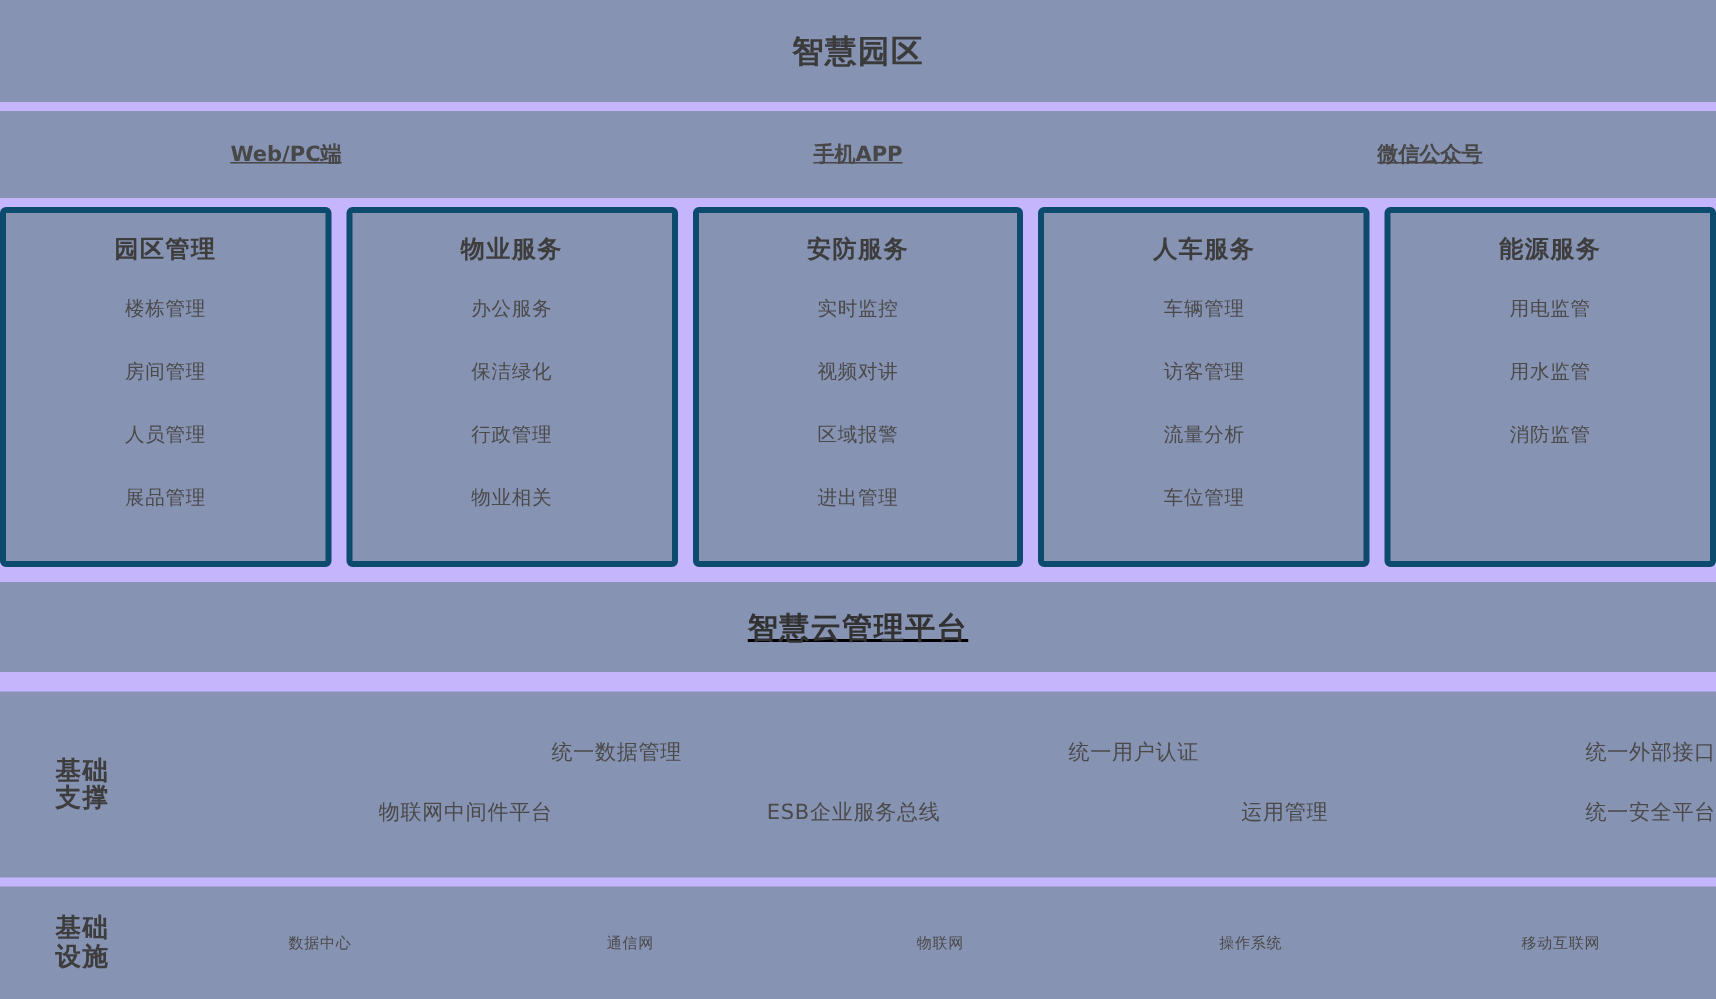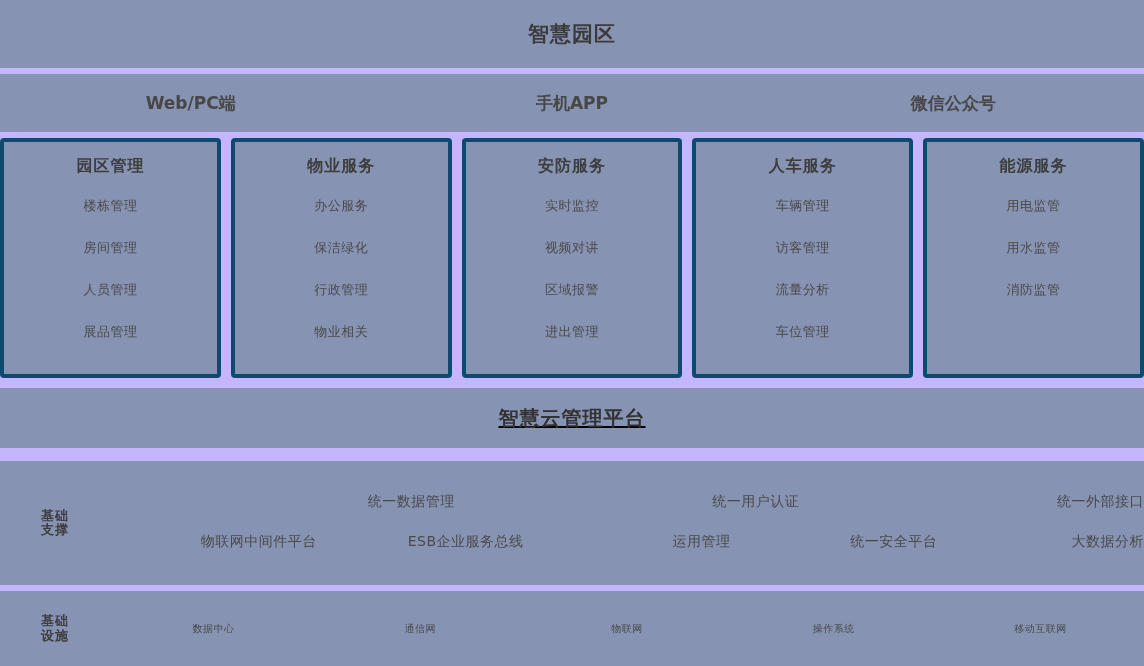--- a/index.html
+++ b/index.html
@@ -51,23 +51,24 @@
   
   #band-access {
     top: 74px;
     height: 58px;
     display: flex;
     align-items: center;
   }
   .access-cell {
     flex: 1 1 0;
     text-align: center;
-    font-size: 17px;
+    font-size: 14px;
     font-weight: bold;
     color: #474747;
+    text-decoration: underline;
   }
 
   
   #row-services {
     position: absolute;
     left: 0;
     top: 138px;
     width: 1144px;
     height: 240px;
     display: flex;
@@ -119,21 +120,21 @@
   #band-support {
     top: 461px;
     height: 124px;
     display: flex;
     align-items: center;
   }
   .side-label {
     width: 110px;
     flex: 0 0 110px;
     text-align: center;
-    font-size: 13px;
+    font-size: 17px;
     font-weight: bold;
     color: #3d3d3d;
     line-height: 1.08;
     letter-spacing: 1px;
   }
   .support-body {
     flex: 1 1 auto;
     display: flex;
     flex-direction: column;
     justify-content: center;
@@ -247,21 +248,20 @@
       <div class="support-row-top">
         <div class="support-cell">统一数据管理</div>
         <div class="support-cell">统一用户认证</div>
         <div class="support-cell">统一外部接口</div>
       </div>
       <div class="support-row-bottom">
         <div class="support-cell">物联网中间件平台</div>
         <div class="support-cell">ESB企业服务总线</div>
         <div class="support-cell">运用管理</div>
         <div class="support-cell">统一安全平台</div>
-        <div class="support-cell">大数据分析</div>
       </div>
     </div>
   </div>
 
   <div class="band" id="band-infra">
     <div class="side-label">
       <div>基础</div>
       <div>设施</div>
     </div>
     <div class="infra-body">

